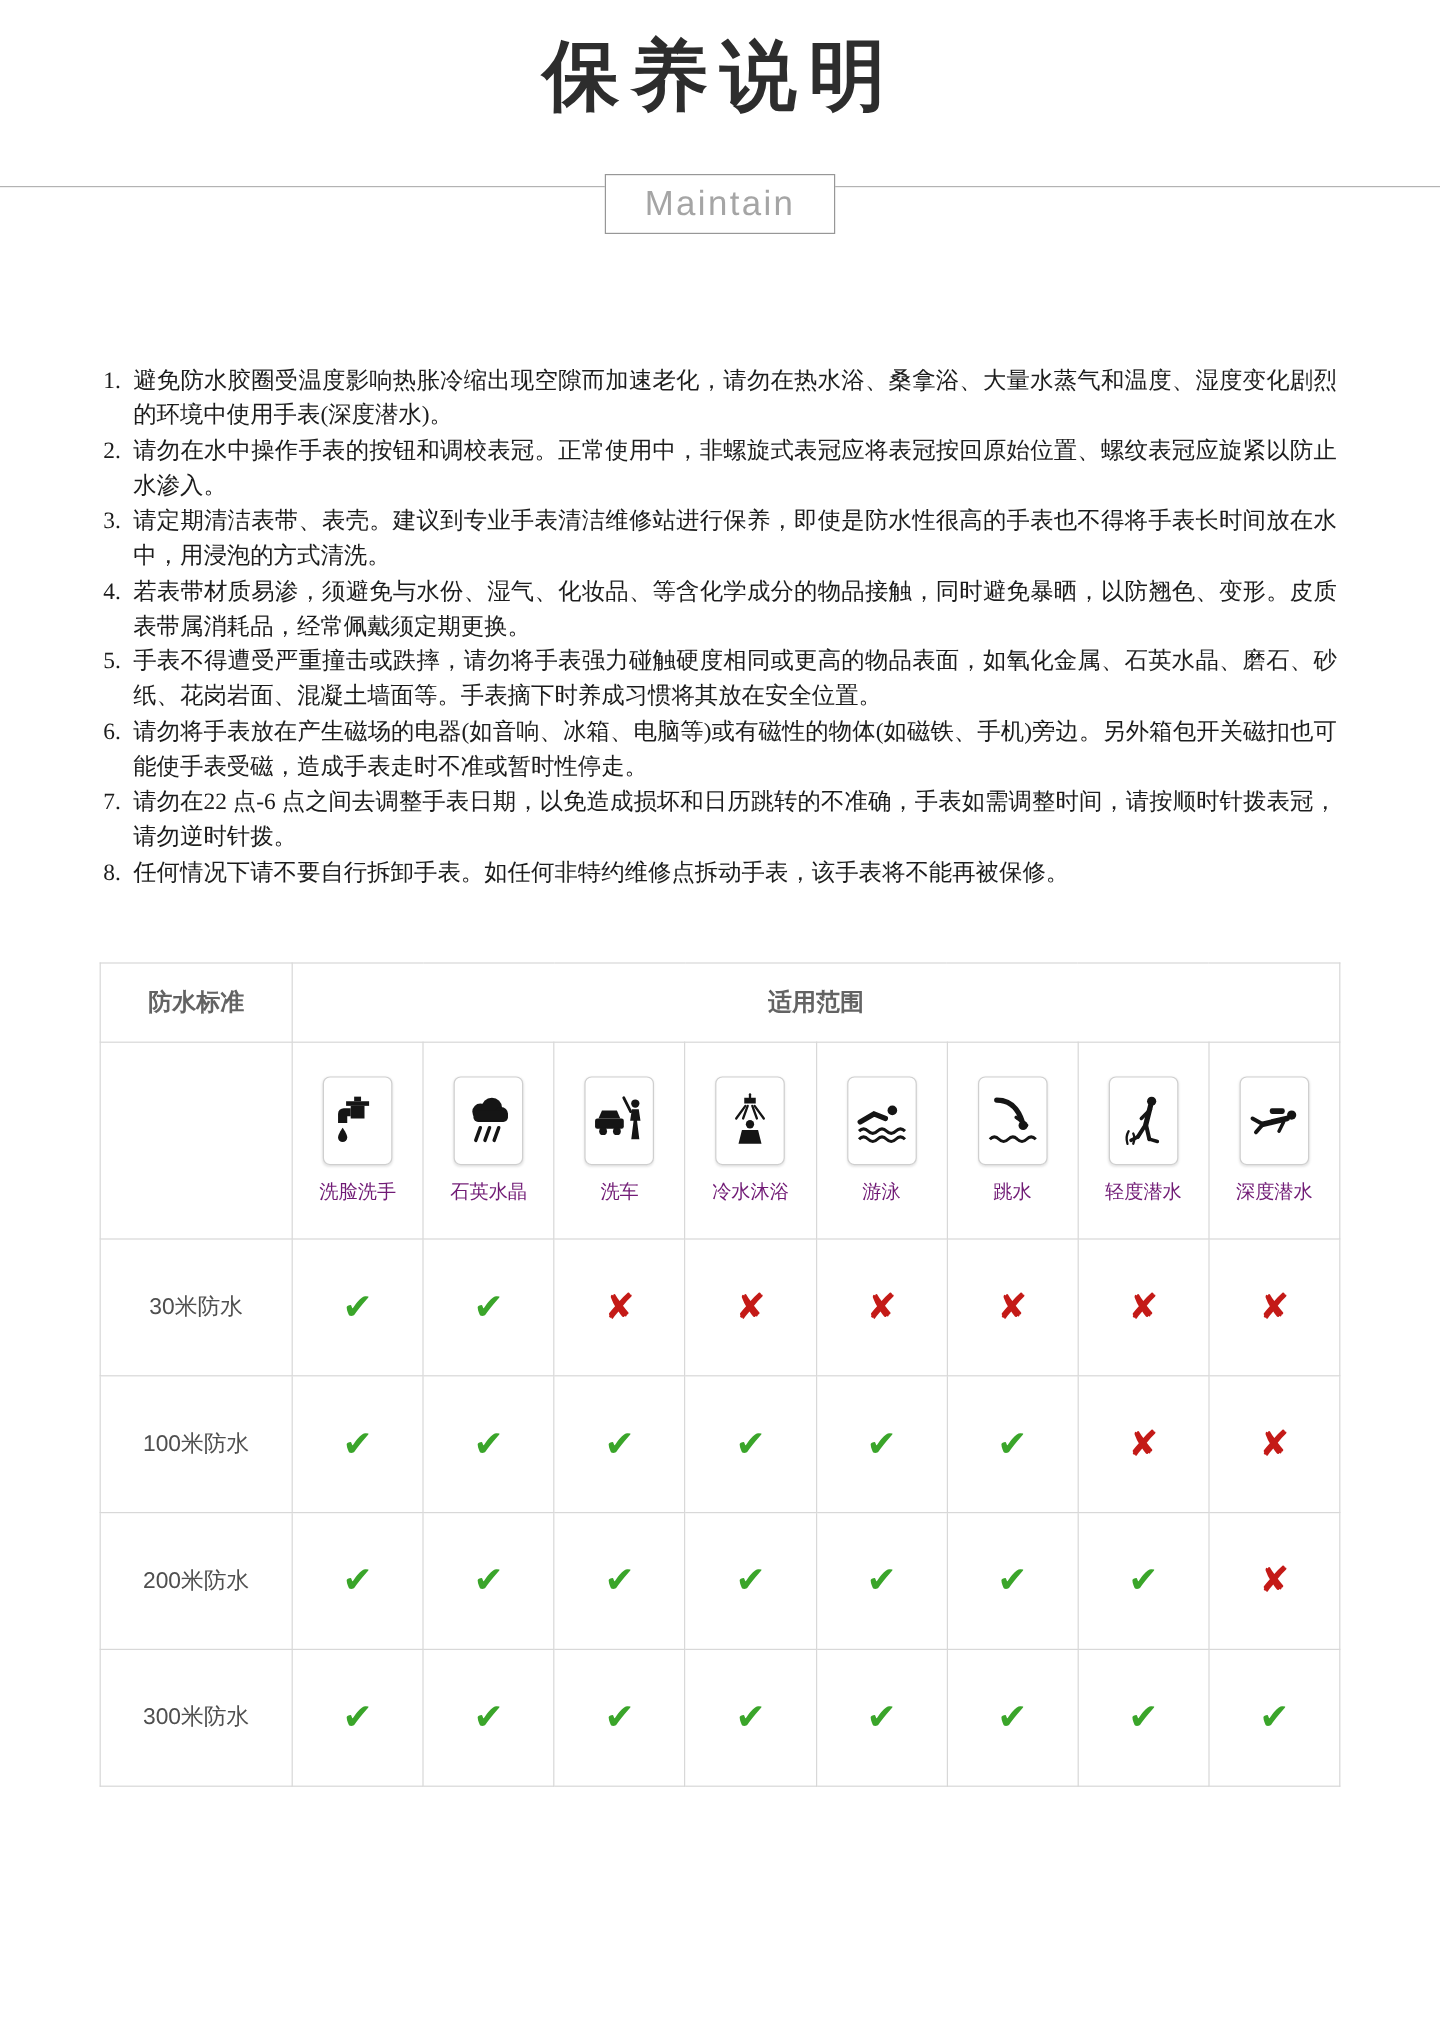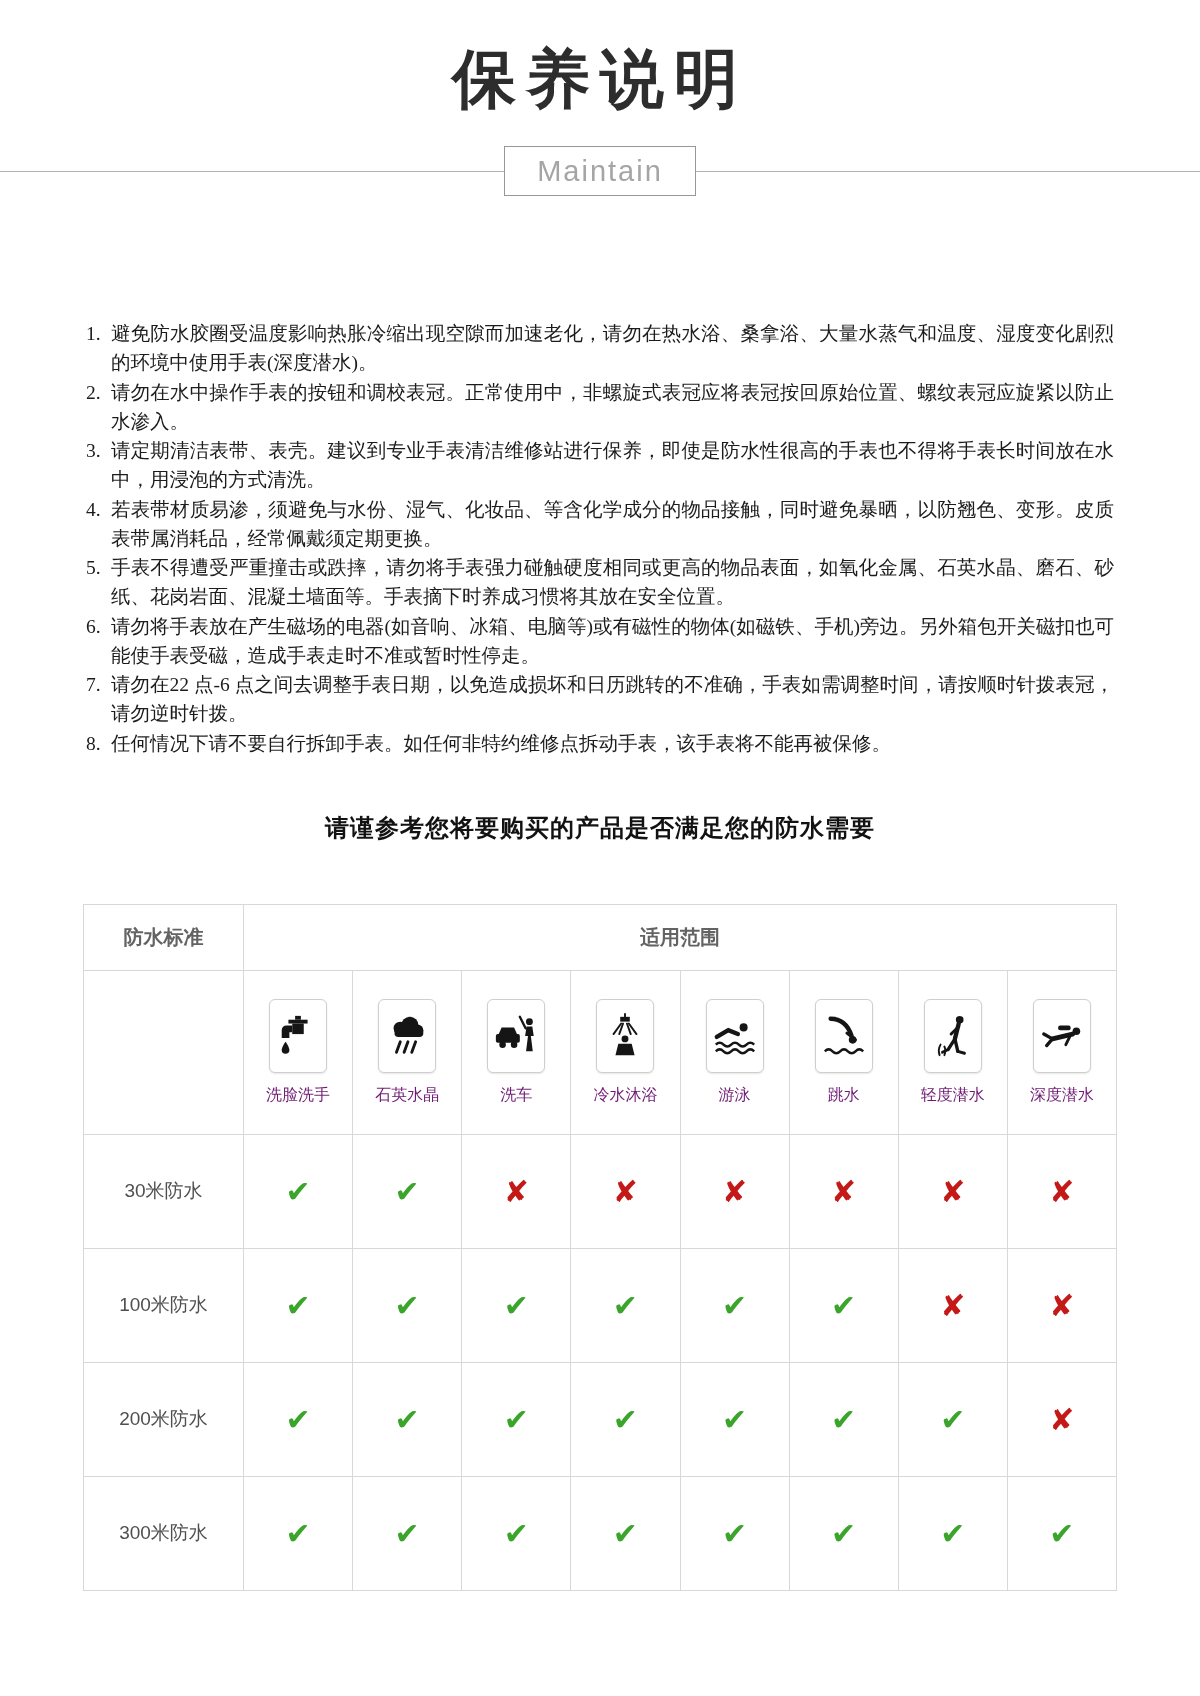--- a/index.html
+++ b/index.html
@@ -4,29 +4,29 @@
 <style>
   * { box-sizing: border-box; }
   html,body { margin:0; padding:0; background:#ffffff; }
   .page {
     width:1200px; height:1696px; margin:0 auto; background:#fff;
     position:relative; overflow:hidden;
     font-family:"Liberation Sans","DejaVu Sans",sans-serif;
   }
   
   .title {
-    margin:0; padding-top:36px; text-align:center;
+    margin:0; padding-top:20px; text-align:center;
     font-size:64px; font-weight:700; color:#2d2d2d; letter-spacing:10px;
   }
   .divider-row { position:relative; margin-top:22px; height:52px; }
   .divider-row .line {
     position:absolute; top:50%; left:0; right:0; height:1px; background:#b3b3b3;
   }
   .subtitle-box {
-    position:absolute; left:50%; top:1px; transform:translateX(-50%);
+    position:absolute; left:50%; top:16px; transform:translateX(-50%);
     width:192px; height:50px; background:#fff; border:1px solid #979797;
     display:flex; align-items:center; justify-content:center; z-index:1;
   }
   .subtitle-box .subtitle {
     color:#a5a5a5; font-size:29px; letter-spacing:2px; font-weight:400;
   }
   
   .instructions {
     margin:122px 86px 0; padding:0; list-style:none;
     font-family:"Liberation Serif","DejaVu Serif",serif;
@@ -105,21 +105,20 @@
     <li>
         <span class="num">7.</span>
         <span class="txt">请勿在22 点-6 点之间去调整手表日期，以免造成损坏和日历跳转的不准确，手表如需调整时间，请按顺时针拨表冠，请勿逆时针拨。</span>
       </li>
     <li>
         <span class="num">8.</span>
         <span class="txt">任何情况下请不要自行拆卸手表。如任何非特约维修点拆动手表，该手表将不能再被保修。</span>
       </li>
   </ol>
 
-  <h2 class="notice">请谨参考您将要购买的产品是否满足您的防水需要</h2>
 
   <table class="wp">
     <colgroup>
       <col style="width:160px">
       <col>
         <col>
         <col>
         <col>
         <col>
         <col>

